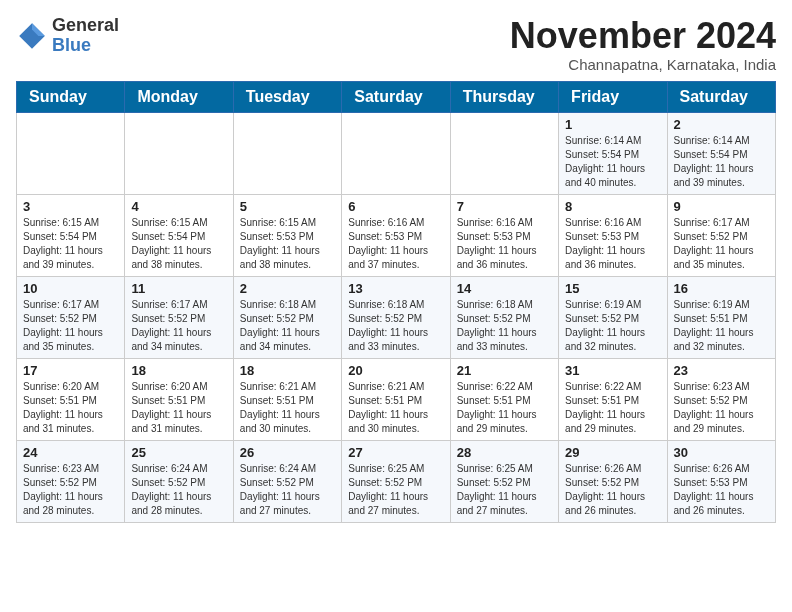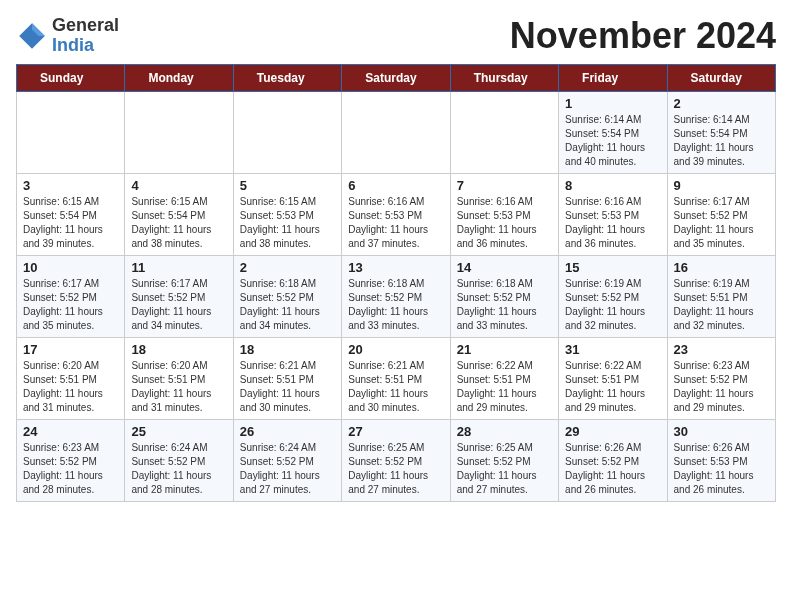--- a/index.html
+++ b/index.html
@@ -45,26 +45,26 @@
     .location-subtitle {
       font-size: 15px;
       color: #555;
     }
     table {
       width: 100%;
       border-collapse: collapse;
       table-layout: fixed;
     }
     thead tr th {
-      background-color: #7f1d1d;
+      background-color: #0369a1;
       color: #fff;
-      font-size: 12px;
+      font-size: 16px;
       font-weight: bold;
       text-align: left;
-      padding: 6px 23px;
+      padding: 6px 12px;
       border: 1px solid #2a6aaf;
     }
     tbody tr td {
       border: 1px solid #ccc;
       vertical-align: top;
       padding: 4px 6px;
       font-size: 10px;
       color: #222;
       height: 80px;
       background: #fff;
@@ -92,25 +92,26 @@
 <body>
 
 <div class="header">
   <div class="logo">
     <svg class="logo-icon" viewBox="0 0 40 40">
       <polygon points="20,4 36,20 20,36 4,20" fill="#3a7abf"></polygon>
       <polygon points="20,4 36,20 28,20 20,12" fill="#5a9adf"></polygon>
     </svg>
     <div class="logo-text">
       <div class="logo-general">General</div>
-      <div class="logo-blue">India</div>
+      <div class="logo-blue">Blue</div>
     </div>
   </div>
   <div class="title-block">
     <div class="month-title">November 2024</div>
+    <div class="location-subtitle">Channapatna, Karnataka, India</div>
   </div>
 </div>
 
 <table>
   <thead>
     <tr>
     <th>Sunday</th>
         <th>Monday</th>
         <th>Tuesday</th>
         <th>Saturday</th>

